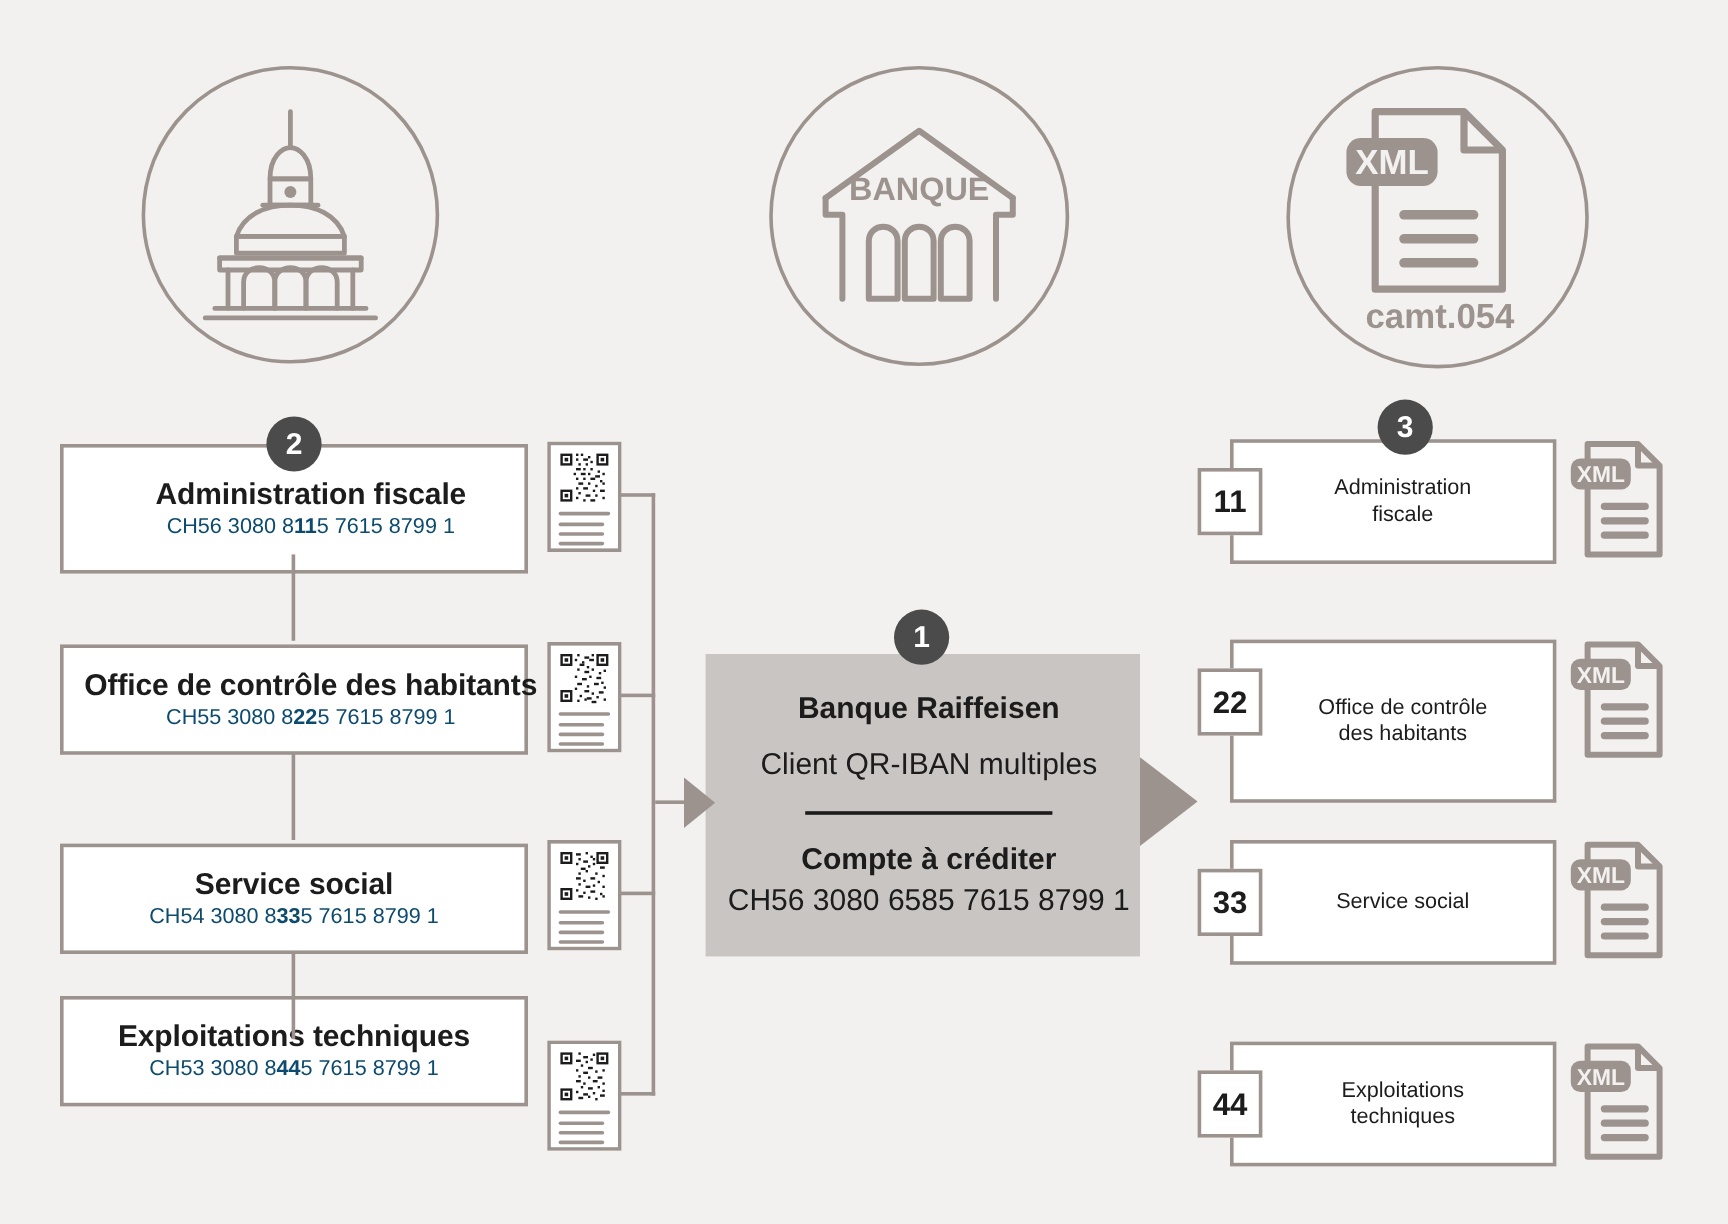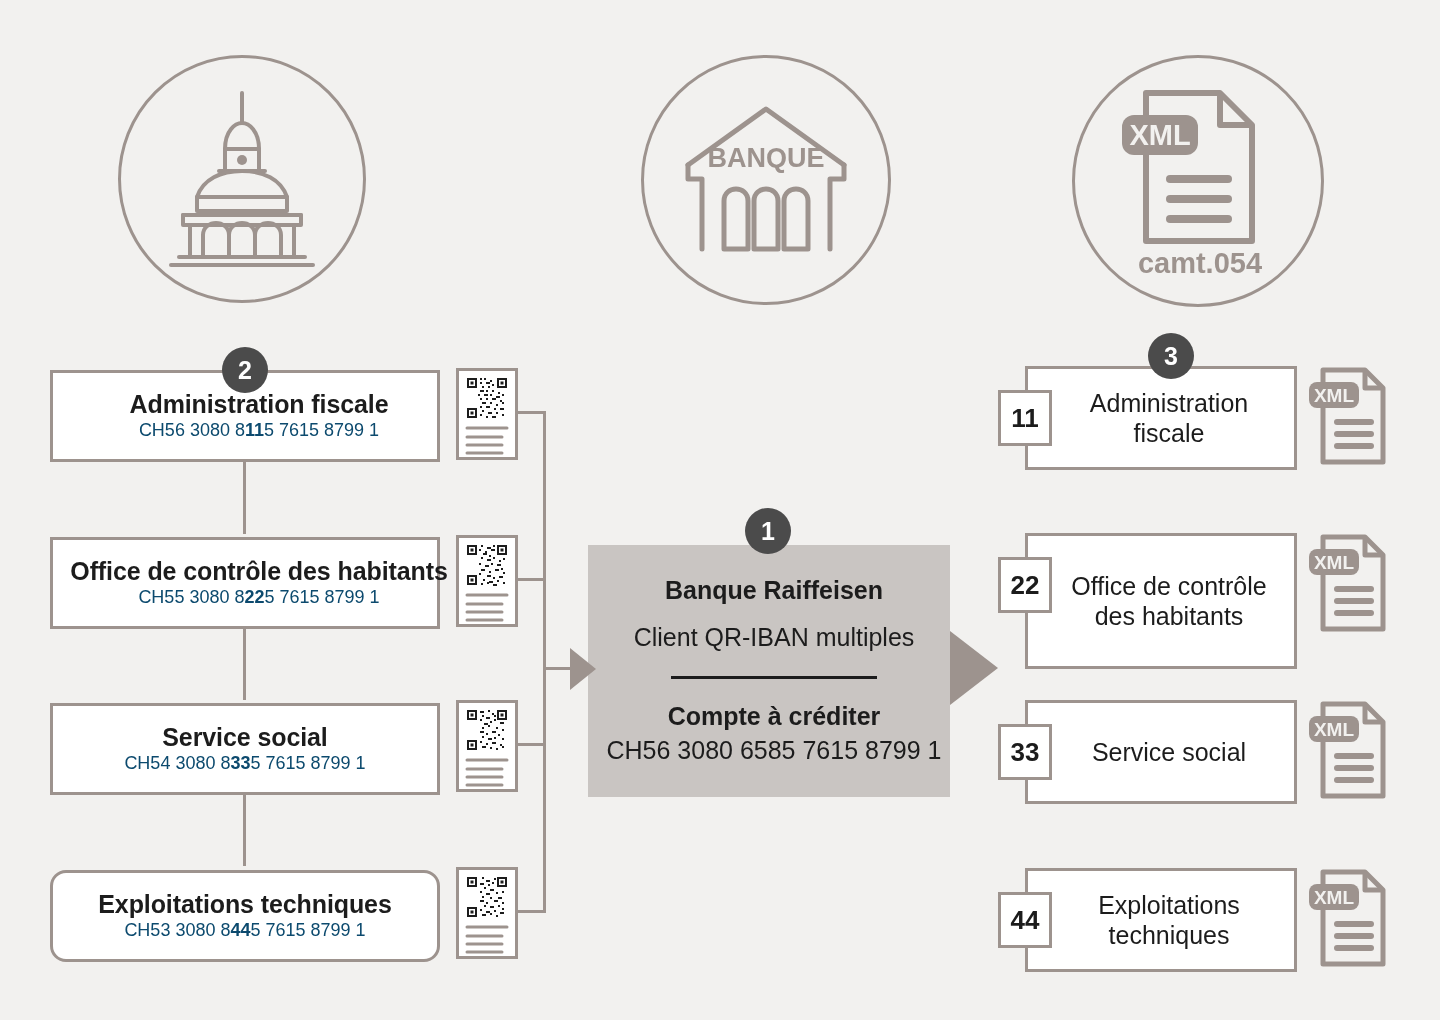--- a/index.html
+++ b/index.html
@@ -87,21 +87,21 @@
   
   .result-box{
     position:absolute;
     box-sizing:border-box;
     background:#ffffff;
     border:3px solid #9d938e;
     display:flex;align-items:center;justify-content:center;
     text-align:center;
   }
   .result-label{
-    font-size:25px;font-weight:400;color:#1c1c1c;line-height:1.2;
+    font-size:18px;font-weight:400;color:#1c1c1c;line-height:1.2;
     padding-left:30px;padding-right:14px;
   }
   .num-tab{
     position:absolute;
     box-sizing:border-box;
     width:54px;height:56px;
     background:#ffffff;
     border:3px solid #9d938e;
     display:flex;align-items:center;justify-content:center;
     font-size:26px;font-weight:700;color:#1c1c1c;
@@ -188,21 +188,21 @@
   <div class="conn" style="left:543px;top:411px;width:3px;height:502px;"></div>
 
   <div class="conn" style="left:546px;top:667px;width:28px;height:3px;"></div>
 
   <div class="arrow" style="left:570px;top:648px;">
     <svg width="26" height="42" viewBox="0 0 26 42">
         <polygon points="0,0 26,21 0,42" fill="#9d938e"></polygon>
       </svg>
   </div>
 
-  <div class="entity-box" style="left:50px;top:370px;width:390px;height:92px;padding-left:28px;">
+  <div class="entity-box" style="left:50px;top:370px;width:390px;height:108px;padding-left:28px;">
     <div class="entity-name">Administration fiscale</div>
     <div class="entity-iban"><span>CH56 3080 8</span><b>11</b><span>5 7615 8799 1</span></div>
   </div>
   <div class="badge" style="left:222px;top:347px;">2</div>
   <div class="qr-slip" style="left:456px;top:368px;">
     <svg width="62" height="92" viewBox="0 0 62 92">
       <rect x="1.5" y="1.5" width="59" height="89" fill="#ffffff" stroke="#9d938e" stroke-width="3"></rect>
       <g fill="#1c1c1c">
         <rect x="10" y="9" width="42" height="42" fill="#ffffff"></rect>
         <rect x="11" y="10" width="10" height="10"></rect>
@@ -371,21 +371,21 @@
       </g>
       <g stroke="#9d938e" stroke-width="3" stroke-linecap="round">
         <line x1="11" y1="60" x2="51" y2="60"></line>
         <line x1="11" y1="69" x2="46" y2="69"></line>
         <line x1="11" y1="77" x2="46" y2="77"></line>
         <line x1="11" y1="85" x2="46" y2="85"></line>
       </g>
     </svg>
   </div>
 
-  <div class="entity-box" style="left:50px;top:870px;width:390px;height:92px;border-radius:16px;">
+  <div class="entity-box" style="left:50px;top:830px;width:390px;height:92px;">
     <div class="entity-name">Exploitations techniques</div>
     <div class="entity-iban"><span>CH53 3080 8</span><b>44</b><span>5 7615 8799 1</span></div>
   </div>
   <div class="qr-slip" style="left:456px;top:867px;">
     <svg width="62" height="92" viewBox="0 0 62 92">
       <rect x="1.5" y="1.5" width="59" height="89" fill="#ffffff" stroke="#9d938e" stroke-width="3"></rect>
       <g fill="#1c1c1c">
         <rect x="11" y="10" width="10" height="10"></rect>
           <rect x="13" y="12" width="6" height="6" fill="#ffffff"></rect>
           <rect x="14.5" y="13.5" width="3" height="3"></rect>

